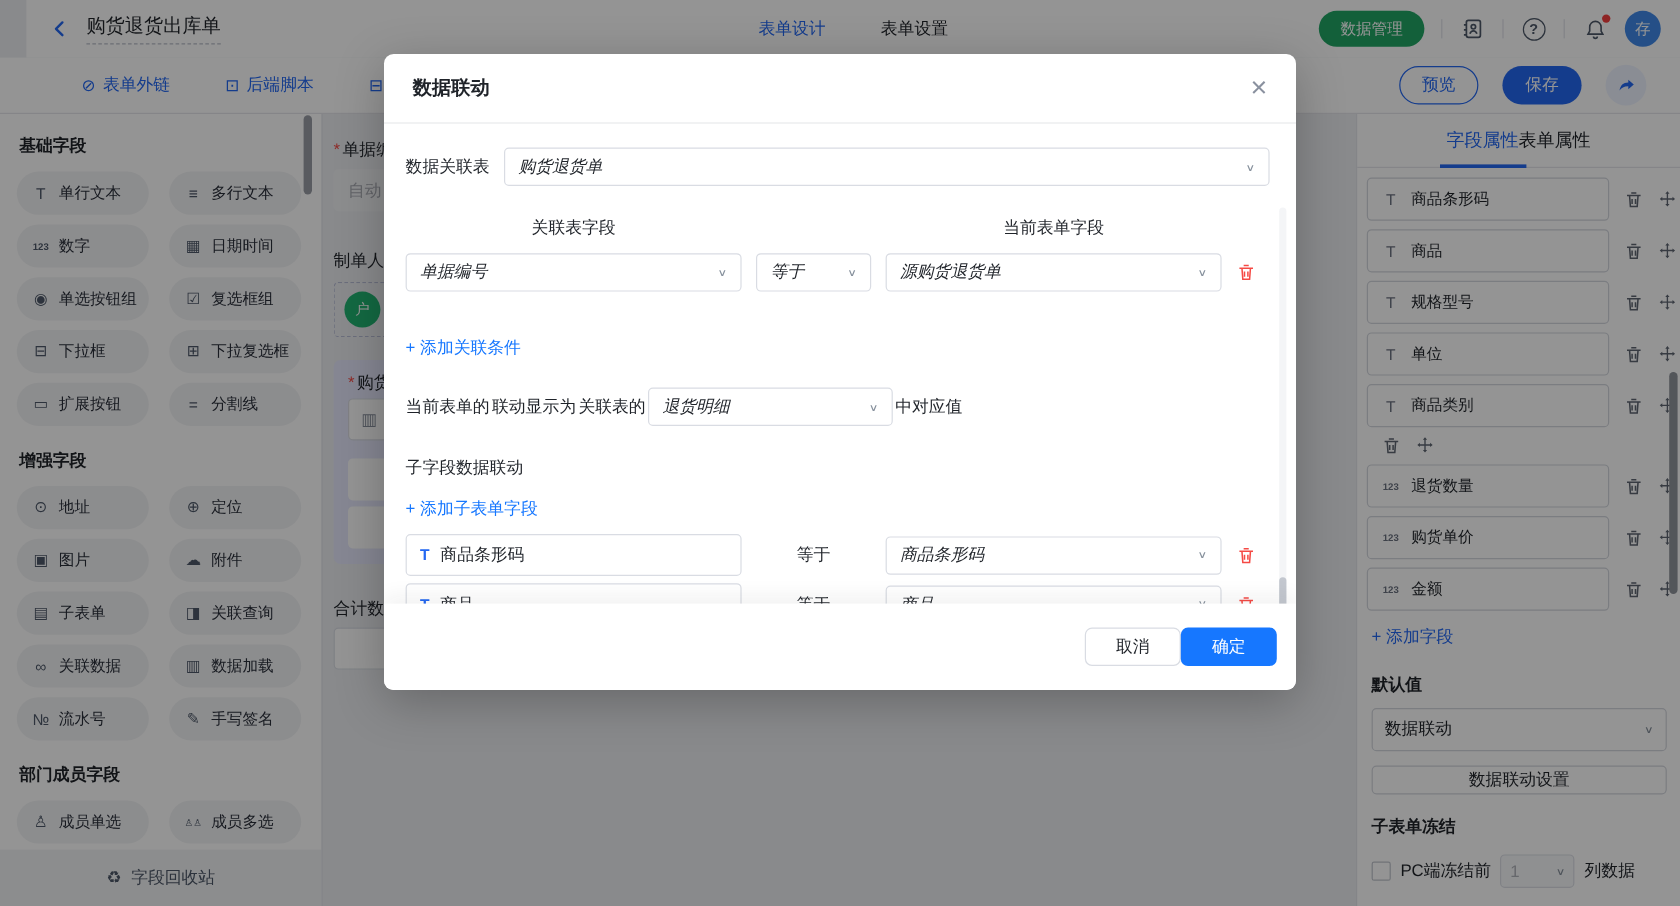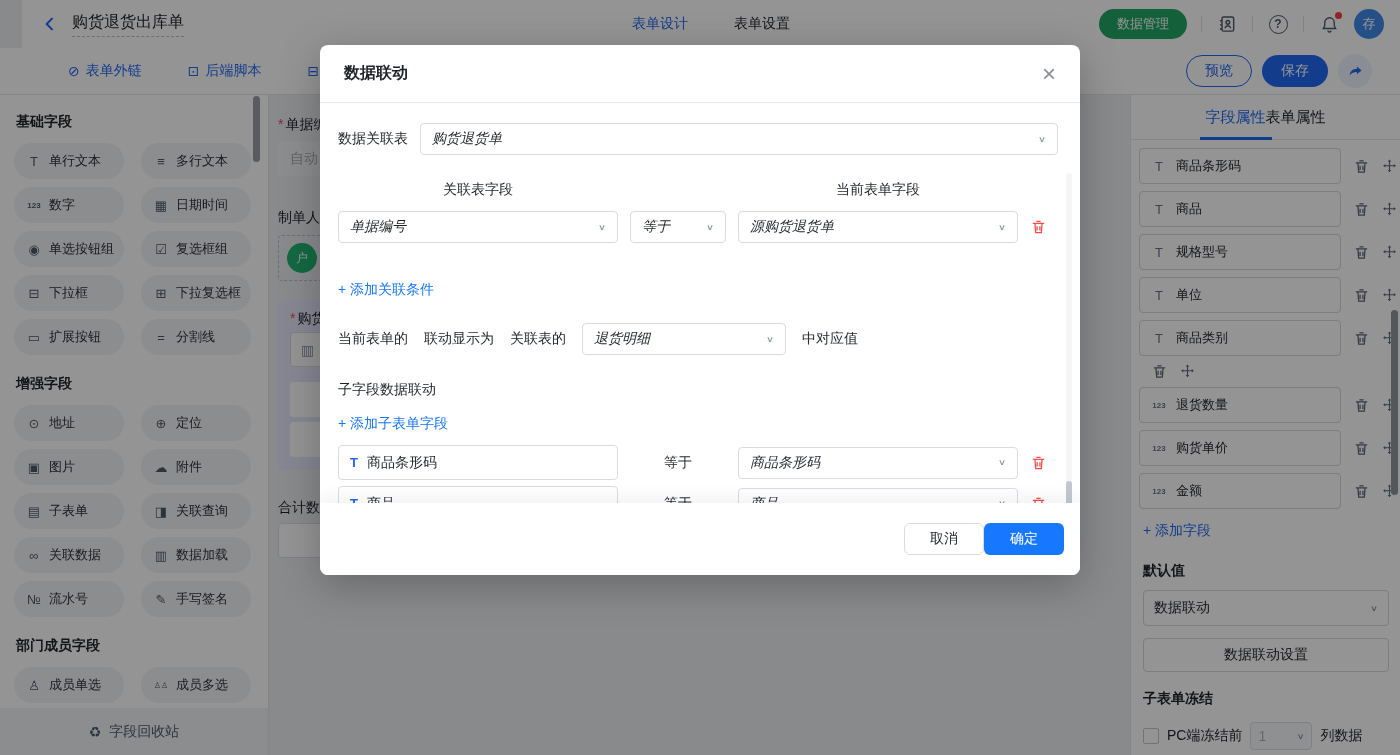--- a/index.html
+++ b/index.html
@@ -19,21 +19,21 @@
   .hicon { width:22px; height:22px; display:flex; align-items:center; justify-content:center; color:#4e5969; }
   .help-circle { width:19px; height:19px; border:1.6px solid #4e5969; border-radius:50%; font-size:12px; font-weight:bold; display:flex; align-items:center; justify-content:center; }
   .bell-wrap { position:relative; }
   .bell-dot { position:absolute; top:-1px; right:-2px; width:7px; height:7px; border-radius:50%; background:#f53f3f; }
   .avatar { width:30px; height:30px; border-radius:50%; background:#4089e8; color:#fff; font-size:13px; display:flex; align-items:center; justify-content:center; }
 
   
   .toolbar { position:absolute; top:48px; left:0; right:0; height:47px; background:#fff; border-bottom:1px solid #e5e6eb; display:flex; align-items:center; padding:0 28px 0 68px; z-index:1; }
   .tool-item { display:flex; align-items:center; gap:6px; color:#2468f2; margin-right:46px; }
   .tool-glyph { font-size:14px; }
-  .toolbar-right { margin-left:auto; display:flex; align-items:center; gap:10px; }
+  .toolbar-right { margin-left:auto; display:flex; align-items:center; gap:20px; }
   .btn-outline { border:1px solid #2468f2; color:#2468f2; background:#fff; border-radius:16px; padding:6px 18px; font-size:14px; }
   .btn-solid { background:#2468f2; color:#fff; border:none; border-radius:16px; padding:7px 19px; font-size:14px; }
   .share-circle { width:34px; height:34px; border-radius:50%; background:#eef3ff; display:flex; align-items:center; justify-content:center; }
 
   
   .lsidebar { position:absolute; top:95px; left:0; bottom:0; width:268px; background:#fff; padding:18px 0 0 14px; overflow:hidden; }
   .lsec-title { font-weight:bold; margin:0 0 12px 2px; }
   .pill-grid { display:grid; grid-template-columns:110px 110px; gap:8px 17px; margin-bottom:20px; }
   .fpill { height:36px; background:#f2f3f5; border-radius:18px; display:flex; align-items:center; padding-left:12px; gap:7px; font-size:13px; color:#2a2f3a; cursor:grab; }
   .fpill .pglyph { color:#4e5969; font-size:13px; min-width:16px; text-align:center; }
@@ -64,21 +64,21 @@
   .rfield-row { display:flex; align-items:center; margin-bottom:7px; }
   .rfield-box { width:202px; height:36px; border:1px solid #d4d7de; border-radius:4px; display:flex; align-items:center; gap:8px; padding-left:10px; font-size:13px; background:#fff; cursor:pointer; }
   .rficon { color:#6b7280; font-size:13px; min-width:18px; text-align:center; }
   .rficon.num { font-size:8px; font-weight:bold; }
   .icon-box-chev { display:inline-flex; width:13px; height:13px; border:1.3px solid #6b7280; border-radius:2px; align-items:center; justify-content:center; font-size:7px; color:#6b7280; }
   .row-actions { display:flex; gap:11px; margin-left:12px; color:#5f6672; }
   .act-ic { width:17px; height:17px; cursor:pointer; }
   .add-link { color:#2468f2; padding:6px 0 0 12px; display:inline-block; cursor:pointer; }
   .rside-sec-title { font-weight:bold; margin:22px 0 10px 12px; }
   .rselect { margin-left:12px; width:246px; height:36px; border:1px solid #d4d7de; border-radius:4px; display:flex; align-items:center; justify-content:space-between; padding:0 10px; cursor:pointer; }
-  .rbtn { margin:12px 0 0 12px; width:246px; height:34px; border:1px solid #d4d7de; border-radius:4px; background:#fff; font-size:14px; color:#1f2329; }
+  .rbtn { margin:12px 0 0 12px; width:246px; height:24px; border:1px solid #d4d7de; border-radius:4px; background:#fff; font-size:14px; color:#1f2329; }
   .freeze-row { display:flex; align-items:center; gap:8px; margin:14px 0 0 12px; color:#1f2329; }
   .cbox { width:16px; height:16px; border:1px solid #c2c6ce; border-radius:2px; background:#fff; }
   .mini-select { width:62px; height:28px; border:1px solid #dcdfe6; border-radius:4px; background:#f7f8fa; color:#b0b3ba; display:flex; align-items:center; justify-content:space-between; padding:0 7px; }
   .rsb-scroll { position:absolute; right:2px; top:215px; width:7px; height:185px; border-radius:4px; background:#90949c; }
   .chev { color:#86909c; font-size:11px; transform:scaleY(.75); display:inline-block; }
 
   
   .overlay { position:absolute; inset:0; background:rgba(0,0,0,.42); z-index:50; }
   .modal { position:absolute; left:320px; top:45px; width:760px; height:530px; background:#fff; border-radius:8px; z-index:60; box-shadow:0 10px 40px rgba(0,0,0,.25); overflow:hidden; }
   .m-header { height:58px; display:flex; align-items:center; justify-content:space-between; padding:0 24px; border-bottom:1px solid #e8e9eb; }
@@ -88,21 +88,21 @@
   .m-row1 { display:flex; align-items:center; gap:12px; }
   .m-label { white-space:nowrap; }
   .msel { height:32px; border:1px solid #d9dce3; border-radius:4px; background:#fff; display:flex; align-items:center; justify-content:space-between; padding:0 11px; cursor:pointer; }
   .msel .val { white-space:nowrap;font-style:italic; }
   .grow { flex:1; }
   .cond-grid { display:grid; grid-template-columns:280px 96px 280px 26px; column-gap:12px; align-items:center; }
   .cond-headers { margin-top:26px; }
   .cond-headers div { text-align:center; }
   .cond-row { margin-top:12px; }
   .m-link { color:#1677ff; margin-top:38px; display:inline-block; cursor:pointer; }
-  .disp-row { margin-top:24px; display:flex; align-items:center; gap:16px; white-space:nowrap; }
+  .disp-row { margin-top:24px; display:flex; align-items:center; gap:2px; white-space:nowrap; }
   .m-input { width:200px; height:32px; border:1px solid #d9dce3; border-radius:4px; padding:0 11px; font-size:14px; color:#1f2329; }
   .m-input::placeholder { color:#b0b3ba; }
   .sub-title { margin-top:26px; }
   .sub-link { margin-top:16px; }
   .sub-grid { display:grid; grid-template-columns:280px 96px 280px 26px; column-gap:12px; align-items:center; margin-top:6px; }
   .sub-fieldbox { height:35px; border:1px solid #d9dce3; border-radius:4px; display:flex; align-items:center; gap:9px; padding-left:11px; background:#fff; }
   .t-blue { color:#2468f2; font-weight:bold; font-size:13px; }
   .eq-text { text-align:center; }
   .trash { width:17px; height:18px; cursor:pointer; }
   .m-track { position:absolute; right:8px; top:70px; bottom:0; width:6px; background:#f4f5f7; border-radius:3px; }

